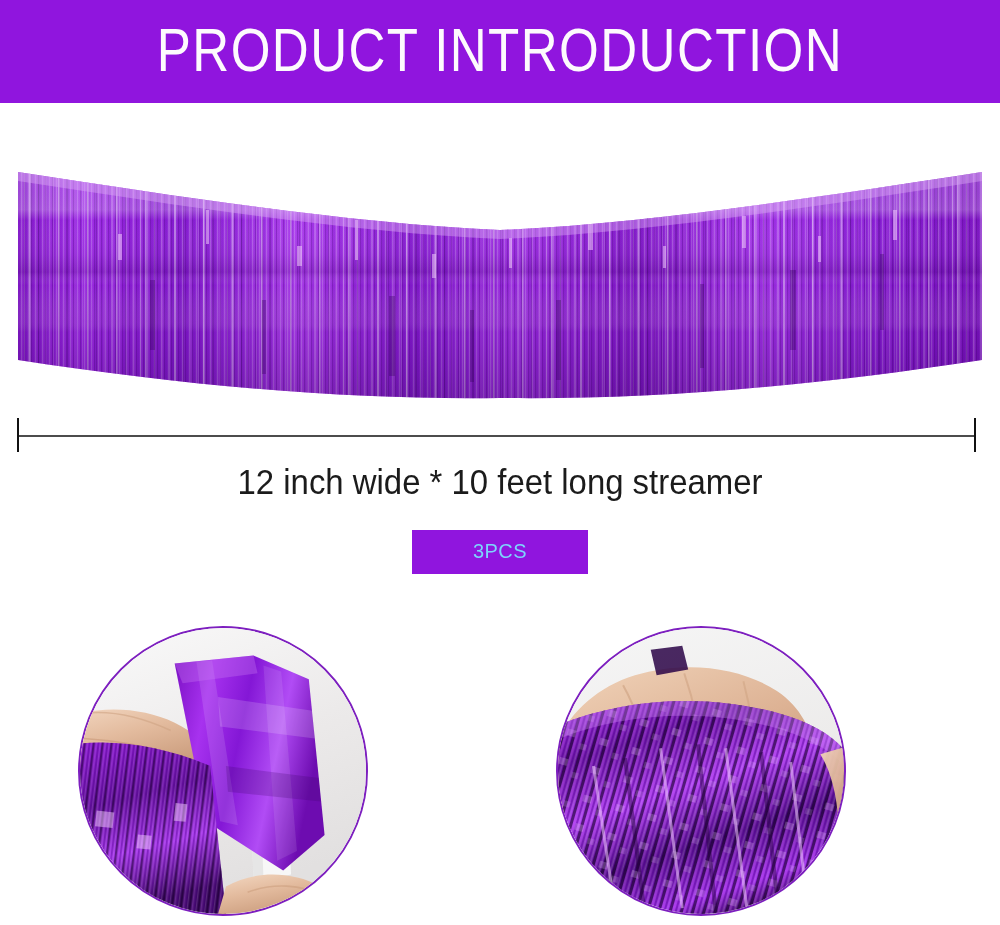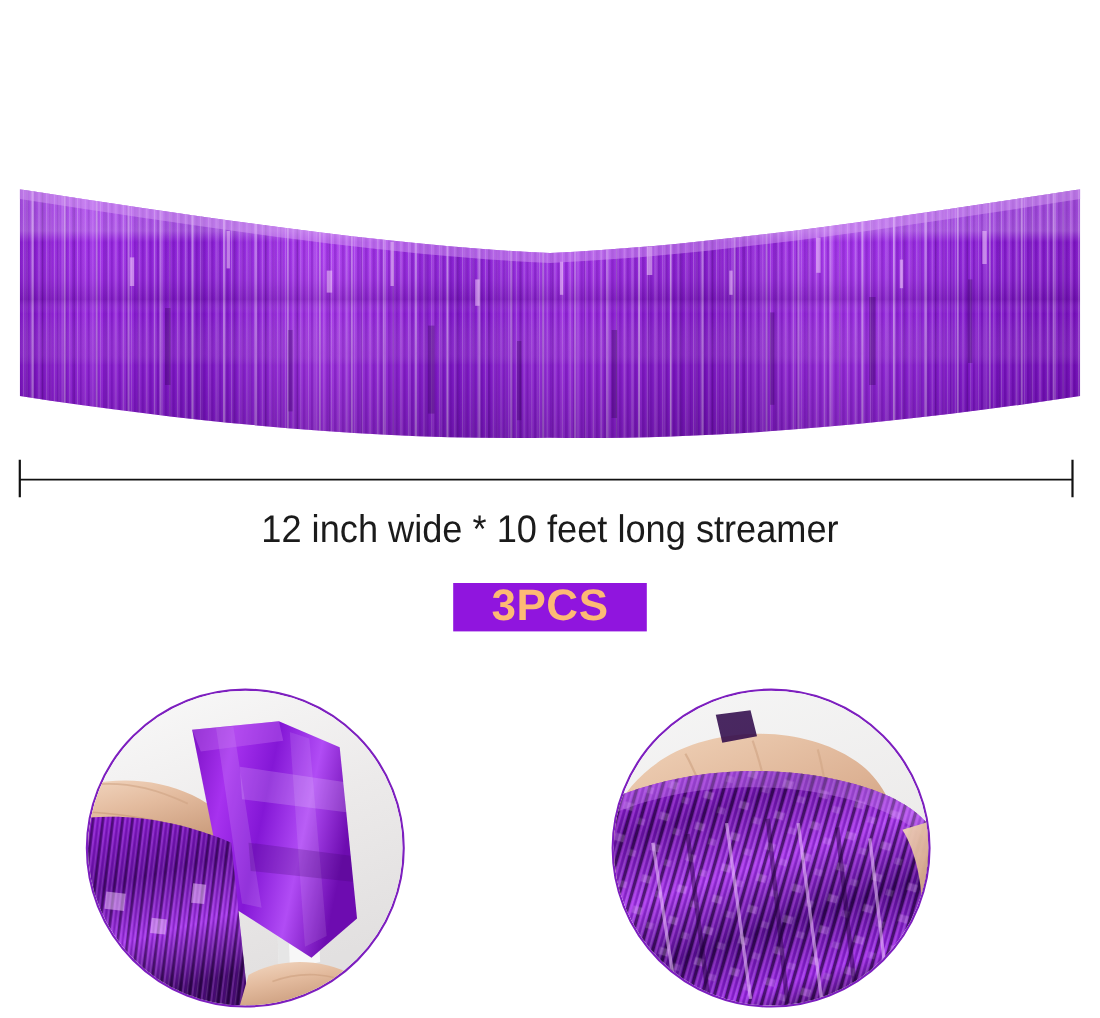--- a/index.html
+++ b/index.html
@@ -90,24 +90,24 @@
     left: 412px;
     top: 530px;
     width: 176px;
     height: 44px;
     background: #9015de;
     display: flex;
     align-items: center;
     justify-content: center;
   }
   #qty-badge-label {
-    color: #fdba74;
+    color: #7dd3fc;
     font-family: "Liberation Sans", sans-serif;
-    font-size: 40px;
-    font-weight: 700;
+    font-size: 20px;
+    font-weight: 400;
     letter-spacing: 0.5px;
     line-height: 1;
     margin-top: -2px;
   }
 
   
   .detail-photo {
     position: absolute;
     border-radius: 50%;
     overflow: hidden;
@@ -127,20 +127,23 @@
     width: 290px;
     height: 290px;
   }
   .detail-photo svg { display: block; width: 100%; height: 100%; }
 </style>
 </head>
 <body>
 
 <div id="page">
 
+  <div id="header-banner">
+    <div id="header-title">PRODUCT INTRODUCTION</div>
+  </div>
 
   <div id="hero-streamer-wrap" style="top:150px;">
     <svg id="hero-streamer-svg" viewBox="0 0 1000 260" preserveAspectRatio="none">
       <defs>
 
         <clipPath id="garlandClip">
           <path d="M18,22
                    C 200,50 360,74 500,80
                    C 640,74 800,50 982,22
                    L 982,210

